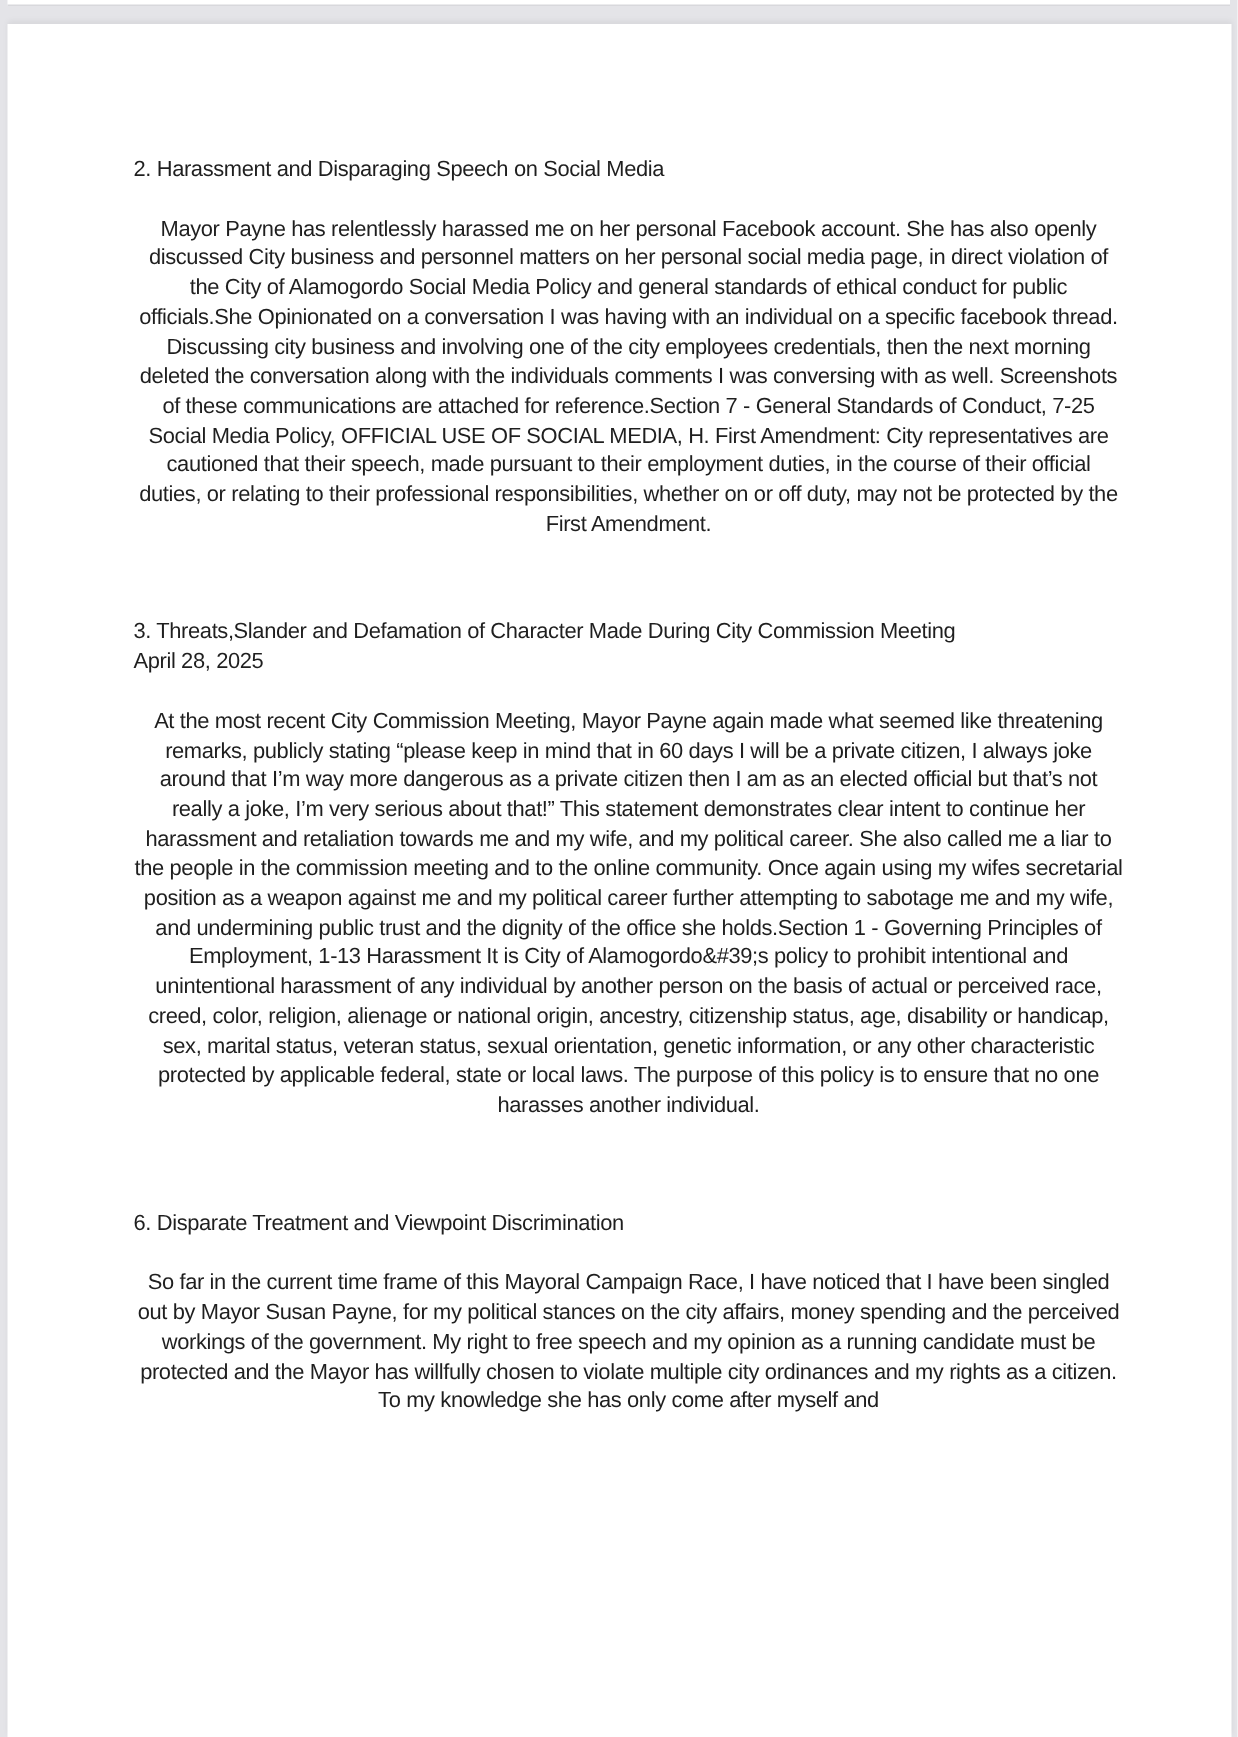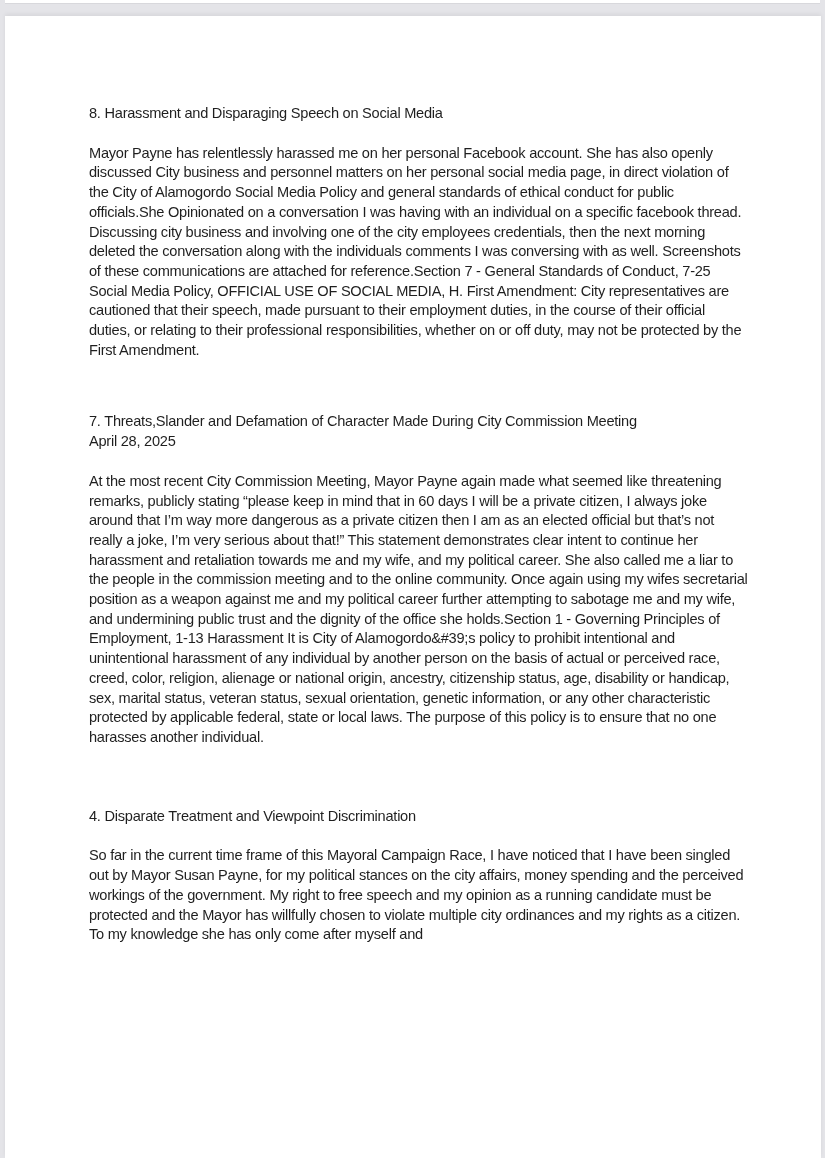--- a/index.html
+++ b/index.html
@@ -42,50 +42,51 @@
       line-height: 19.7px;
       letter-spacing: -0.25px;
     }
     .section-heading {
       margin: 0;
       font-weight: normal;
       font-size: 14.6px;
     }
     .para {
       margin: 0;
+      text-align: center;
     }
     .gap-20 { height: 20px; }
     .gap-59 { height: 59px; }
     .gap-52 { height: 52px; }
   </style>
 </head>
 <body>
 
 <div class="prev-page"></div>
 
 <div class="page">
   <div class="content">
 
     <section>
-      <h2 class="section-heading">8. Harassment and Disparaging Speech on Social Media</h2>
+      <h2 class="section-heading">2. Harassment and Disparaging Speech on Social Media</h2>
       <div class="gap-20"></div>
       <p class="para">Mayor Payne has relentlessly harassed me on her personal Facebook account. She has also openly discussed City business and personnel matters on her personal social media page, in direct violation of the City of Alamogordo Social Media Policy and general standards of ethical conduct for public officials.She Opinionated on a conversation I was having with an individual on a specific facebook thread. Discussing city business and involving one of the city employees credentials, then the next morning deleted the conversation along with the individuals comments I was conversing with as well.  Screenshots of these communications are attached for reference.Section 7 - General Standards of Conduct, 7-25 Social Media Policy, OFFICIAL USE OF SOCIAL MEDIA, H. First Amendment: City representatives are cautioned that their speech, made pursuant to their employment duties, in the course of their official duties, or relating to their professional responsibilities, whether on or off duty, may not be protected by the First Amendment.</p>
     </section>
 
     <div class="gap-52"></div>
 
     <section>
-      <h2 class="section-heading">7. Threats,Slander and Defamation of Character Made During City Commission Meeting</h2>
+      <h2 class="section-heading">3. Threats,Slander and Defamation of Character Made During City Commission Meeting</h2>
       <div class="section-heading">April 28, 2025</div>
       <div class="gap-20"></div>
       <p class="para">At the most recent City Commission Meeting, Mayor Payne again made what seemed like threatening remarks, publicly stating “please keep in mind that in 60 days I will be a private citizen, I always joke around that I’m way more dangerous as a private citizen then I am as an elected official but that’s not really a joke, I’m very serious about that!” This statement demonstrates clear intent to continue her harassment and retaliation towards me and my wife, and my political career. She also called me a liar to the people in the commission meeting and to the online community. Once again using my wifes secretarial position as a weapon against me and my political career further attempting to sabotage me and my wife, and undermining public trust and the dignity of the office she holds.Section 1 - Governing Principles of Employment, 1-13 Harassment It is City of Alamogordo&amp;#39;s policy to prohibit intentional and unintentional harassment of any individual by another person on the basis of actual or perceived race, creed, color, religion, alienage or national origin, ancestry, citizenship status, age, disability or handicap, sex, marital status, veteran status, sexual orientation, genetic information, or any other characteristic protected by applicable federal, state or local laws. The purpose of this policy is to ensure that no one harasses another individual.</p>
     </section>
 
     <div class="gap-59"></div>
 
     <section>
-      <h2 class="section-heading">4. Disparate Treatment and Viewpoint Discrimination</h2>
+      <h2 class="section-heading">6. Disparate Treatment and Viewpoint Discrimination</h2>
       <div class="gap-20"></div>
       <p class="para">So far in the current time frame of this Mayoral Campaign Race, I have noticed that I have been singled out by Mayor Susan Payne, for my political stances on the city affairs, money spending and the perceived workings of the government. My right to free speech and my opinion as a running candidate must be protected and the Mayor has willfully chosen to violate multiple city ordinances and my rights as a citizen. To my knowledge she has only come after myself and</p>
     </section>
 
   </div>
 </div>
 
 </body></html>

